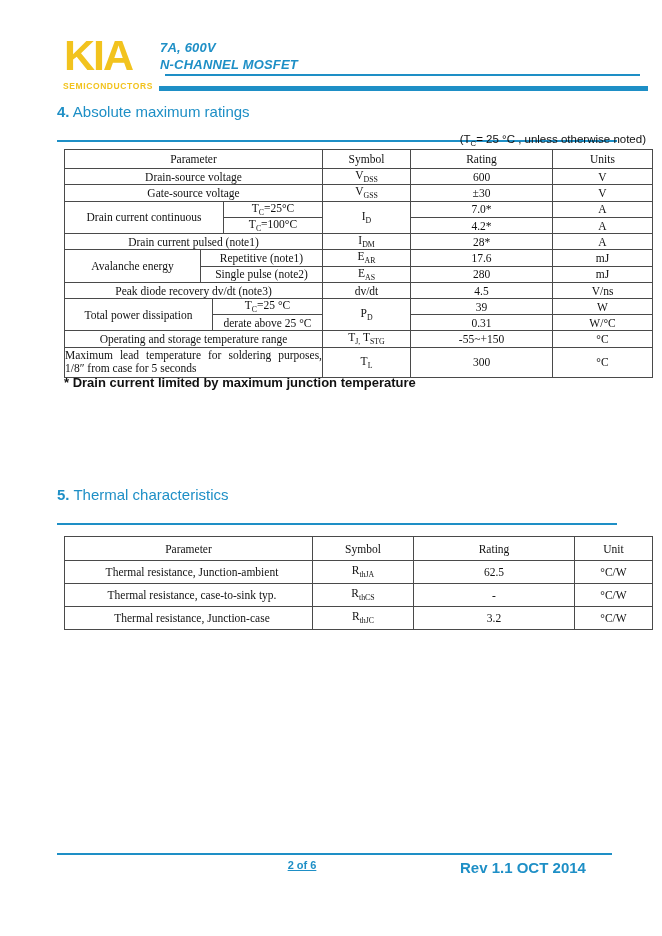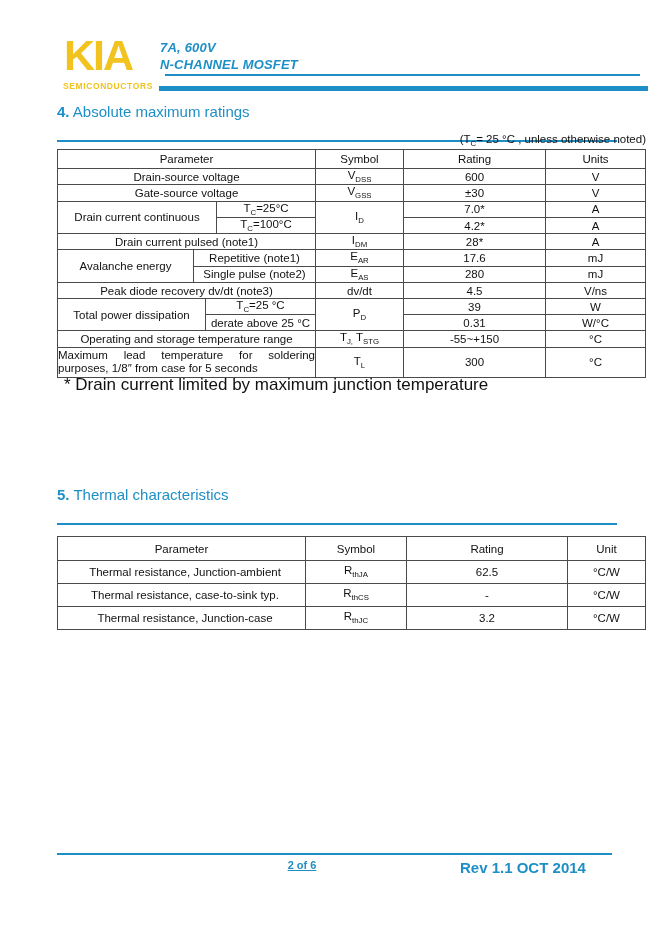--- a/index.html
+++ b/index.html
@@ -52,23 +52,23 @@
   #sec4 { top: 103px; }
   #sec5 { top: 486px; }
 
   .cond-note {
     position: absolute; left: 330px; top: 133px; width: 316px;
     text-align: right; font-size: 11.5px; color: #111;
   }
 
   
   table.ds {
-    position: absolute; left: 57px;
+    position: absolute; left: 64px;
     border-collapse: collapse; table-layout: fixed;
-    font-size: 11.5px; color: #111;
+    font-size: 11.5px; color: #111; font-family: Liberation Serif, serif;
   }
   table.ds td, table.ds th {
     border: 1px solid var(--border-col);
     font-weight: normal; vertical-align: middle;
     overflow: hidden; padding: 0;
   }
   td.pl, th.pl { text-align: center; padding: 0 4px; }
   td.c,  th.c  { text-align: center; }
   td.just { text-align: justify; line-height: 13.5px; padding: 1px 4px; }
   sub { font-size: 0.68em; }
@@ -78,21 +78,21 @@
   #t4 tr.hdr { height: 19px; }
   #t4 tr.tall { height: 30px; }
 
   #t5 { top: 536px; width: 588px; }
   #t5 tr { height: 23px; }
   #t5 tr.hdr { height: 24px; }
   #t5 td.pl { padding-left: 7px; margin-top: 24px; }
 
   .footnote {
     position: absolute; left: 64px; top: 375px;
-    font-size: 17px; font-weight: normal; color: #111;
+    font-size: 13px; font-weight: bold; color: #111;
   }
 
   
   .footer-rule { position: absolute; left: 57px; top: 853px; width: 555px; height: 2px; background: var(--accent-blue); }
   .footer-page {
     position: absolute; left: 57px; top: 859px; width: 490px;
     text-align: center; font-size: 11px; font-weight: bold; color: var(--accent-blue); text-decoration: underline;
   }
   .footer-rev {
     position: absolute; left: 460px; top: 859px;

